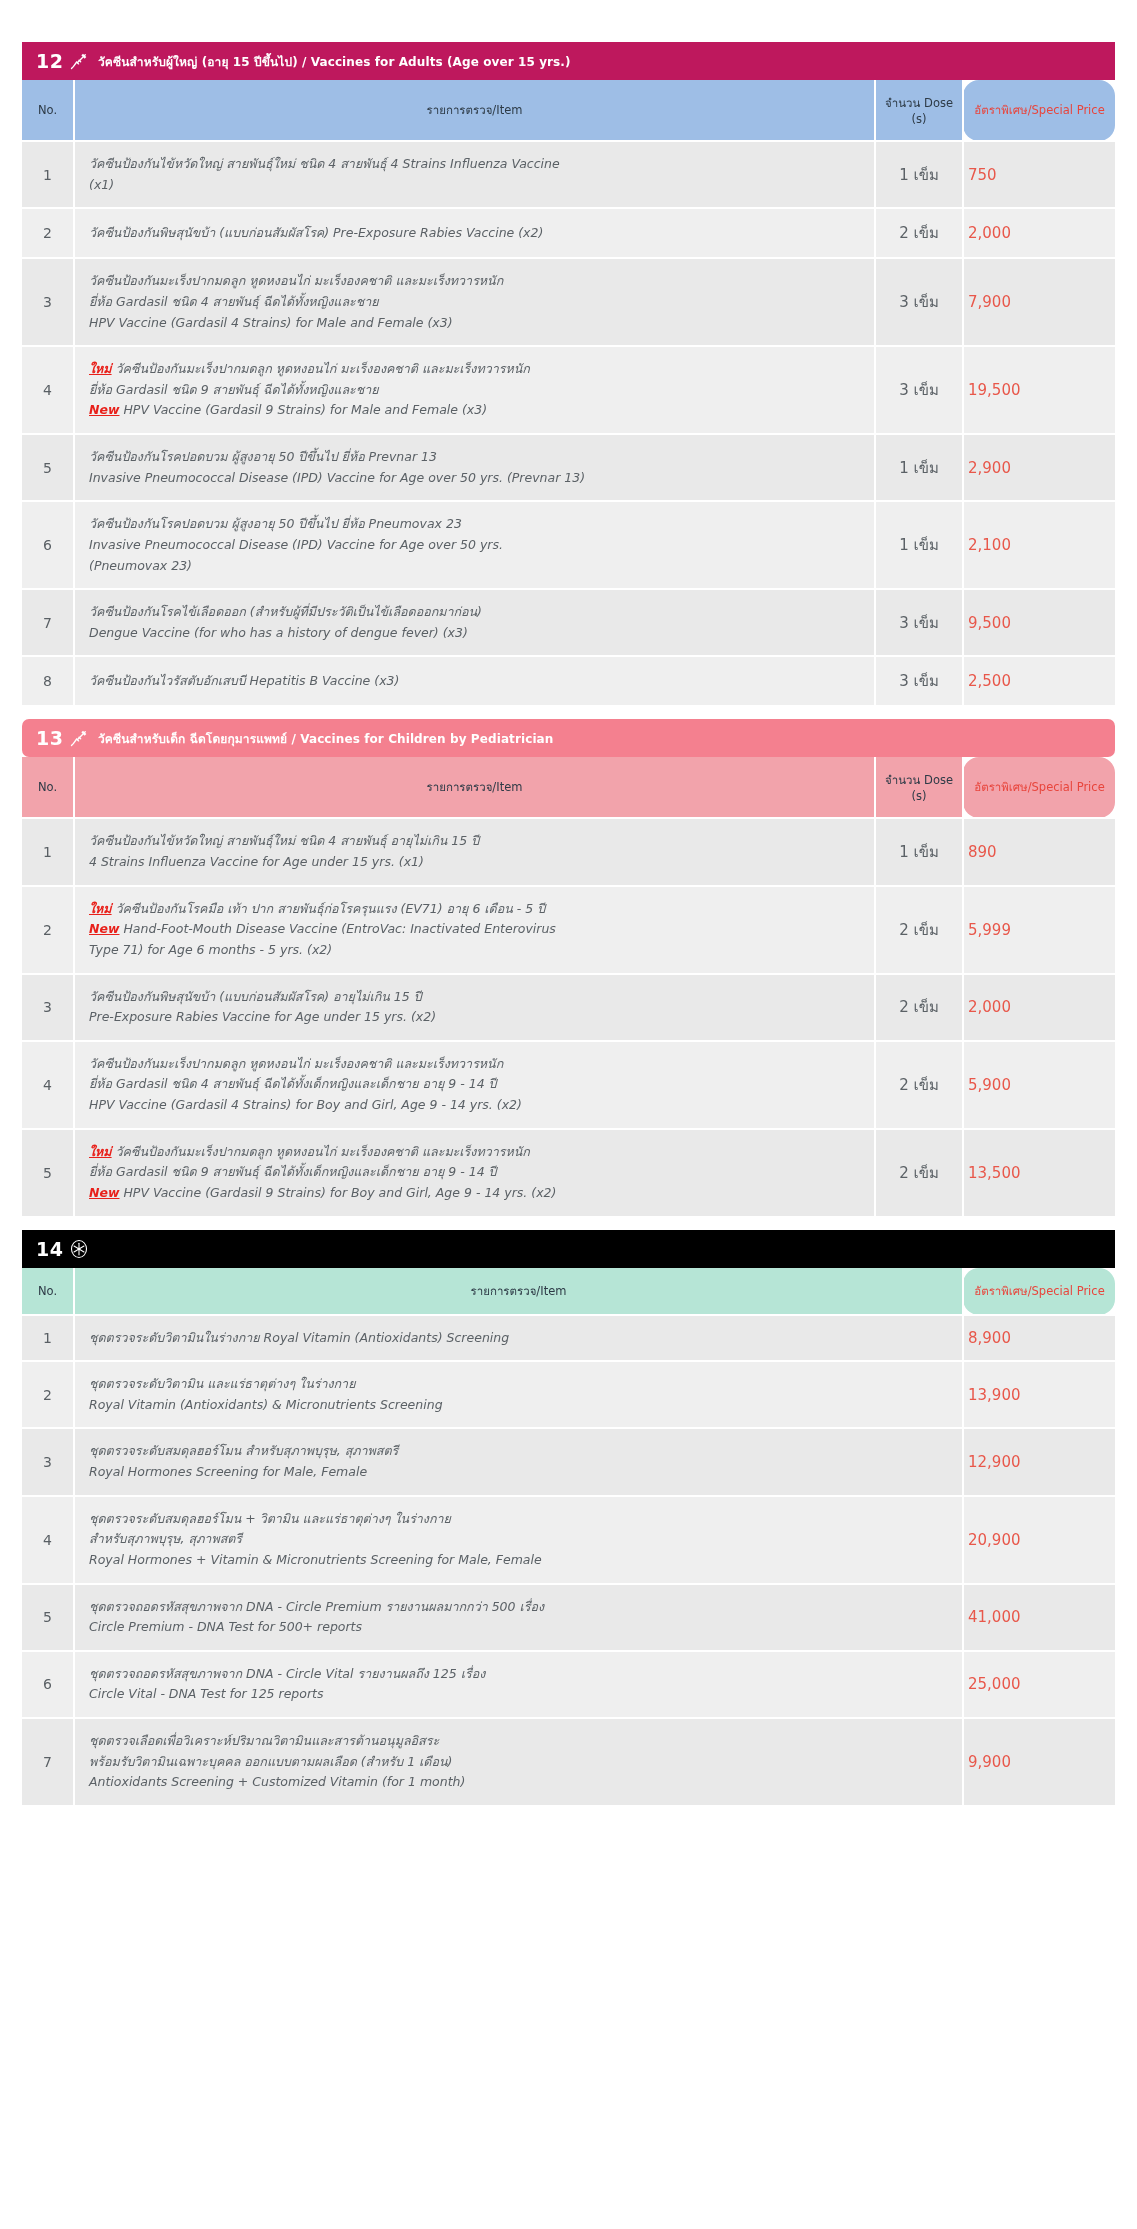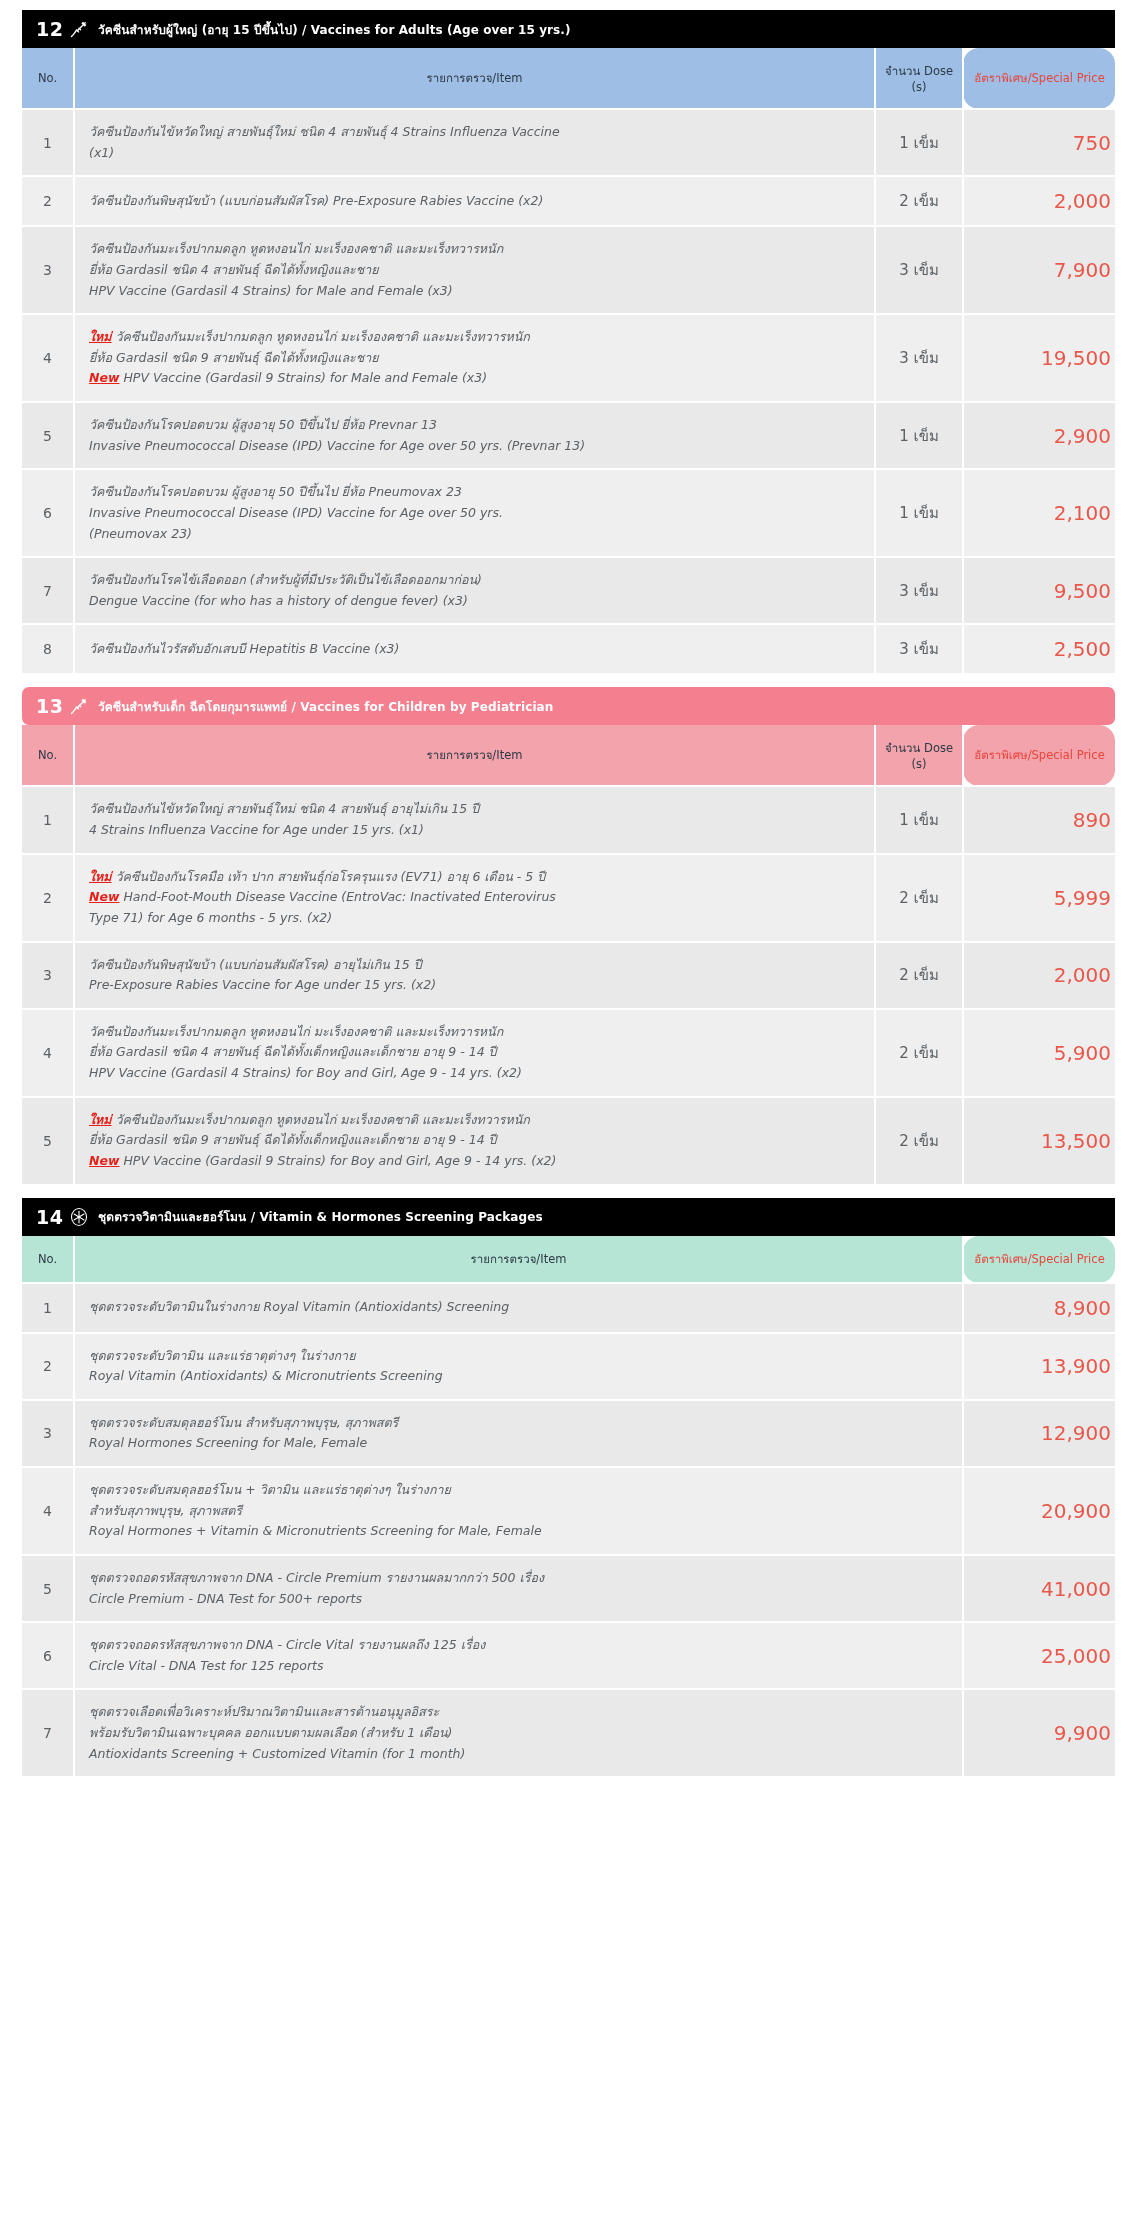--- a/index.html
+++ b/index.html
@@ -34,21 +34,21 @@
     align-items: center;
     justify-content: center;
     margin-right: 6px;
   }
   .sec-header .htitle {
     font-size: 12px;
     font-weight: bold;
     letter-spacing: 0.1px;
     white-space: nowrap;
   }
-  .sec-blue   .sec-header { background: #000000; }
+  .sec-blue   .sec-header { background: #be185d; margin-top: 32px; }
   .sec-pink   .sec-header { background: #f4808f; border-radius: 7px; }
   .sec-green  .sec-header { background: #000000; }
 
   
   table {
     width: 100%;
     border-collapse: collapse;
     table-layout: fixed;
   }
   thead th {
@@ -90,22 +90,22 @@
     padding-right: 16px;
     line-height: 1.65;
     font-style: italic;
   }
   td.c-dose {
     text-align: center;
     font-size: 15px;
     color: #5b6166;
   }
   td.c-price {
-    text-align: right;
-    font-size: 20px;
+    text-align: left;
+    font-size: 15px;
     color: #e8574a;
   }
 
   
   col.w-no    { width: 52px; }
   col.w-dose  { width: 88px; }
   col.w-price { width: 152px; }
 
   .new-tag {
     color: #e8201a;
@@ -317,21 +317,20 @@
         <span class="num">14</span>
         <span class="hicon">
           <svg class="snow-svg" width="20" height="20" viewBox="0 0 24 24" fill="none" stroke="#ffffff" stroke-width="1.3" stroke-linecap="round">
             <ellipse cx="12" cy="12" rx="9" ry="10.2"></ellipse>
             <line x1="12" y1="5" x2="12" y2="19"></line>
             <line x1="6" y1="8.5" x2="18" y2="15.5"></line>
             <line x1="6" y1="15.5" x2="18" y2="8.5"></line>
             <circle cx="12" cy="12" r="1.6" fill="#ffffff" stroke="none"></circle>
           </svg>
         </span>
-        <span class="htitle">ชุดตรวจวิตามินและฮอร์โมน / Vitamin &amp; Hormones Screening Packages</span>
       </div>
       <table>
         <colgroup>
           <col class="w-no">
           <col>
           <col class="w-price">
         </colgroup>
         <thead>
           <tr>
             <th>No.</th>

